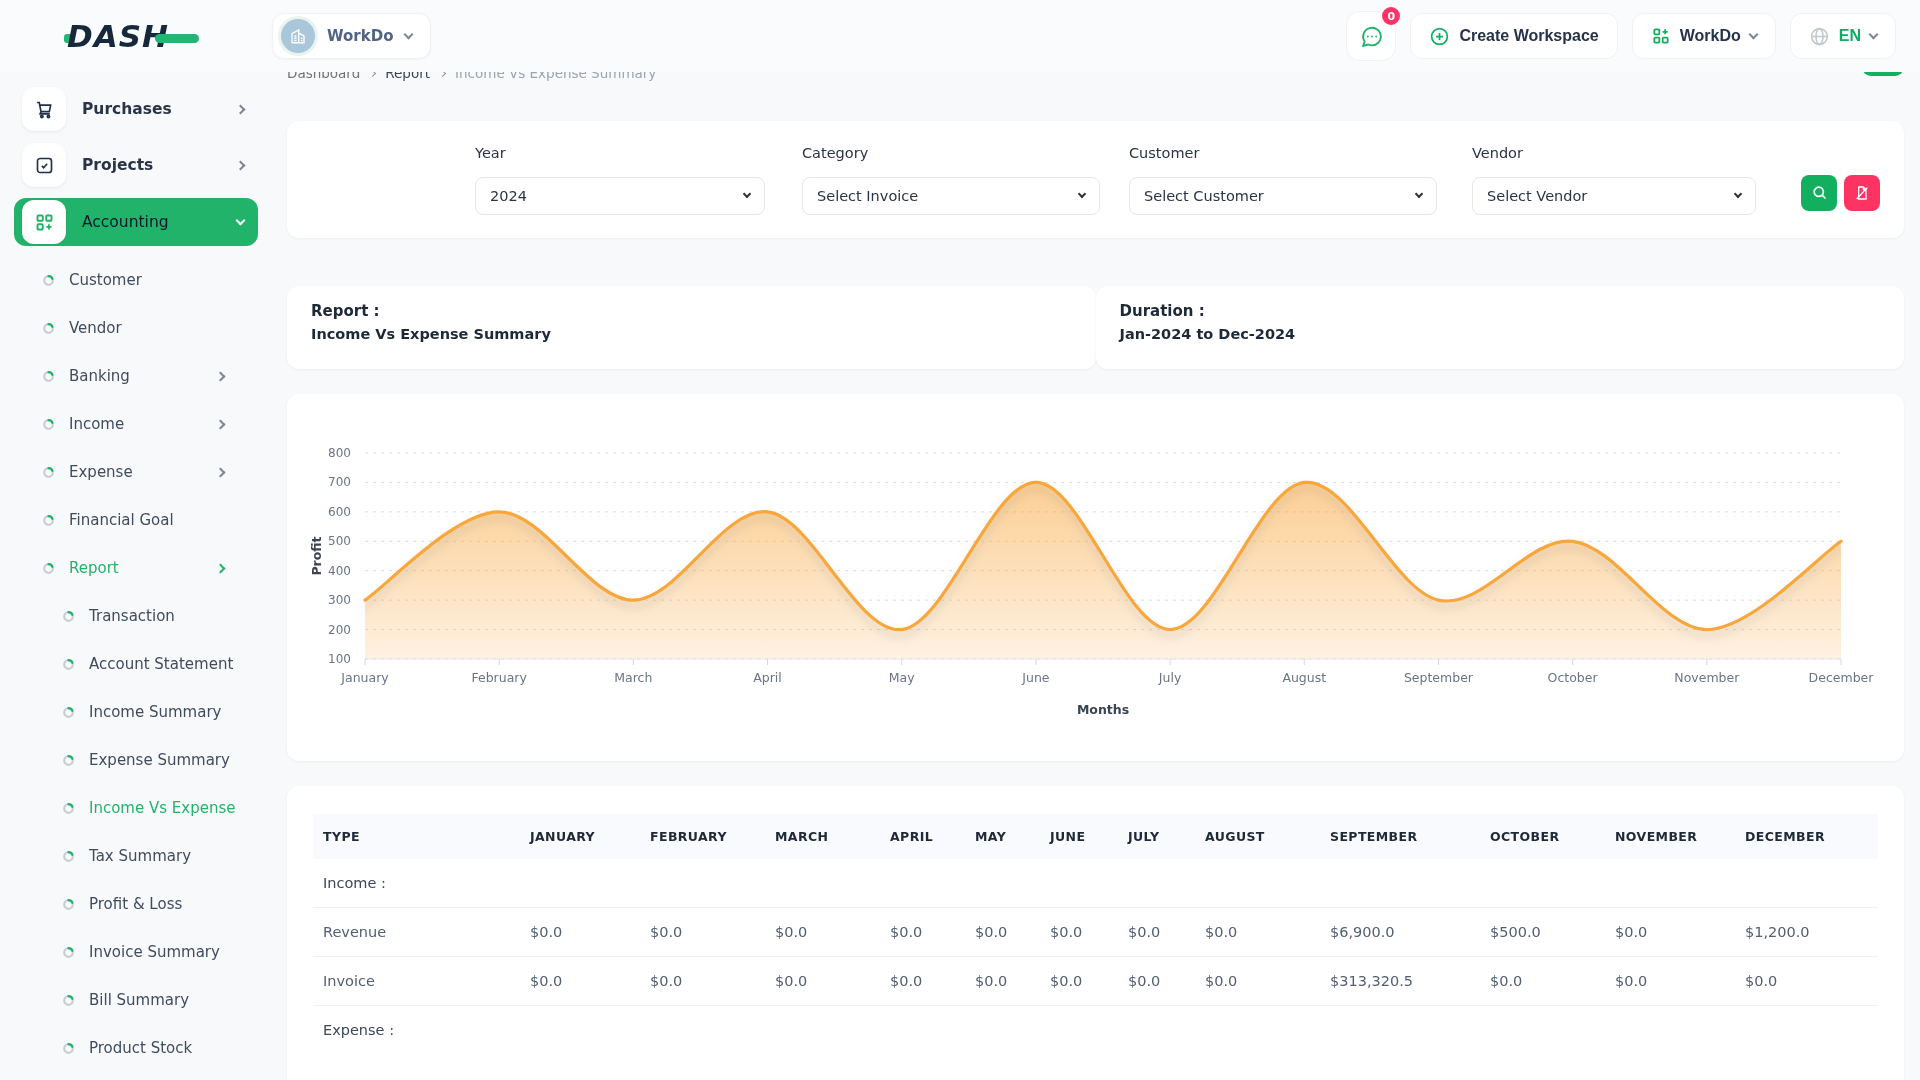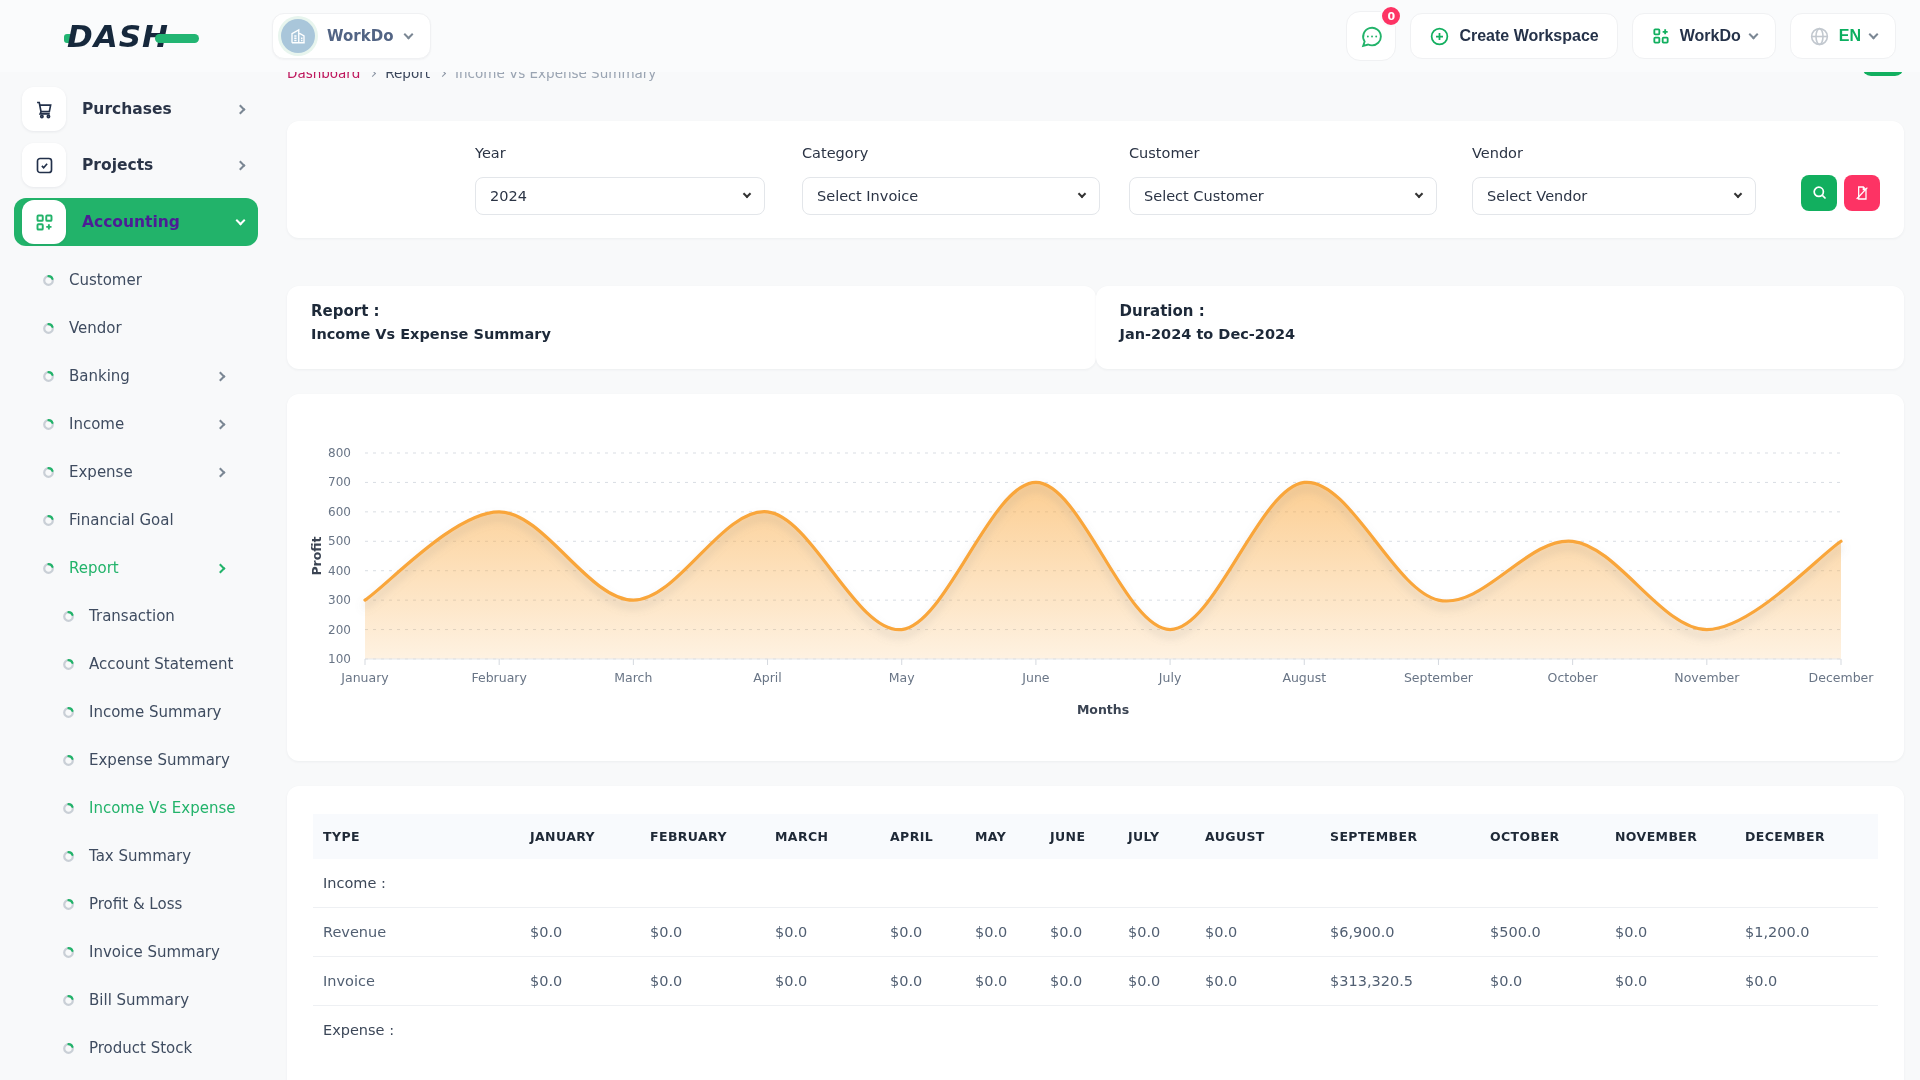--- a/index.html
+++ b/index.html
@@ -26,35 +26,35 @@
   .chev.green { border-color:#0caf60; }
   .en-text { color:#0caf60; font-weight:700; }
 
   
   .sidebar { position:fixed; top:60px; left:0; width:272px; height:1008px; padding:26px 14px 0 14px; overflow:hidden; }
   .side-item { display:flex; align-items:center; height:46px; margin-bottom:10px; padding:0 14px 0 8px; border-radius:12px; cursor:pointer; }
   .side-item .chip { width:44px; height:44px; background:#fff; border-radius:12px; box-shadow:0 1px 3px rgba(25,39,62,.08); display:flex; align-items:center; justify-content:center; flex:0 0 44px; }
   .side-item .lbl { margin-left:16px; font-size:15.5px; font-weight:600; color:#2a3447; }
   .side-item .chev { margin-left:auto; }
   .side-item.active { background:#22b36a; height:48px; }
-  .side-item.active .lbl { color:#4c1d95; font-weight:700; }
+  .side-item.active .lbl { color:#0f172a; font-weight:400; }
   .sub-list { list-style:none; margin-top:8px; }
   .sub-item { display:flex; align-items:center; height:48px; padding-left:28px; cursor:pointer; font-size:15px; color:#3f4c60; }
   .sub-item .bullet { margin-right:14px; display:flex; }
   .sub-item .chev { margin-left:auto; margin-right:34px; }
   .sub-item.lvl2 { padding-left:48px; font-size:15px; }
   .sub-item.green { color:#22b36a; }
   .sub-item.green .chev { border-color:#22b36a; }
 
   
   .main { margin-left:272px; padding:28px 16px 0 15px; width:1648px; }
   .title-row { display:flex; align-items:flex-start; }
   .page-title { font-size:24px; font-weight:700; color:#1d2939; }
   .breadcrumb { margin-top:9px; font-size:13.5px; color:#9aa4b2; display:flex; align-items:center; gap:10px; }
-  .breadcrumb .link { color:#be185d; cursor:pointer; }
+  .breadcrumb .link { color:#737373; cursor:pointer; }
   .breadcrumb .mid { color:#39455a; cursor:pointer; }
   .bc-sep { width:5px; height:5px; border-right:1.6px solid #8a94a3; border-bottom:1.6px solid #8a94a3; transform:rotate(-45deg); display:inline-block; }
   .dl-btn { margin-left:auto; width:42px; height:42px; background:#12af5f; border:none; border-radius:9px; display:flex; align-items:center; justify-content:center; cursor:pointer; margin-top:6px; }
 
   .card { background:#fff; border-radius:12px; box-shadow:0 1px 3px rgba(25,39,62,.05); }
 
   .filter-card { margin-top:40px; height:117px; display:flex; align-items:center; padding:0 24px 0 188px; }
   .f-field { display:flex; flex-direction:column; }
   .f-label { font-size:14.5px; color:#2b3445; margin-bottom:16px; }
   .f-select { height:38px; background:#fff; border:1px solid #e3e6ea; border-radius:8px; display:flex; align-items:center; padding:0 14px; font-size:14.5px; color:#2b3445; cursor:pointer; }

